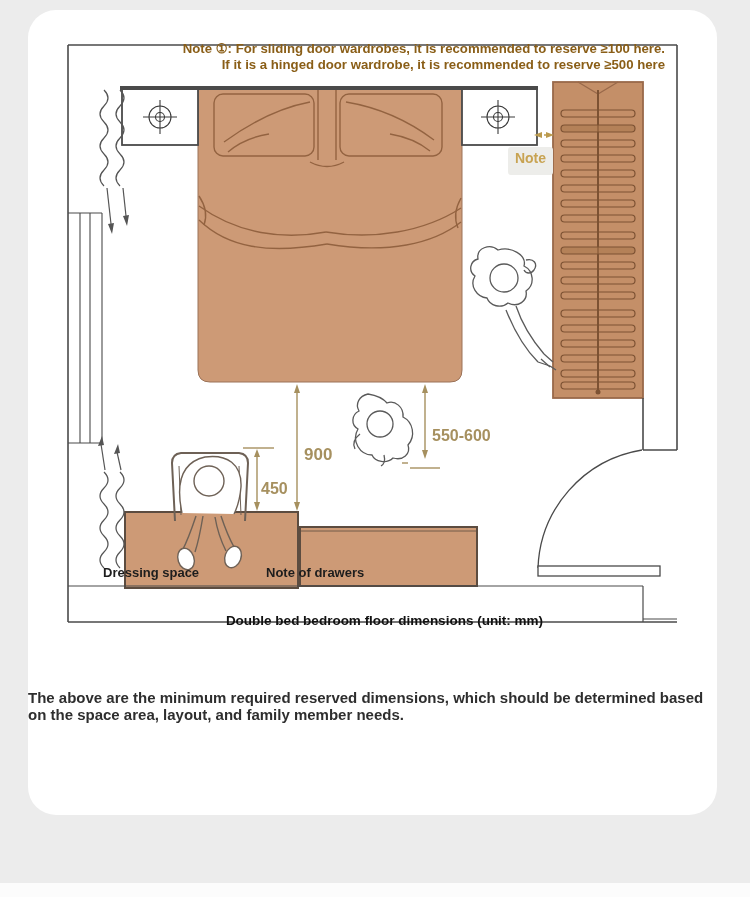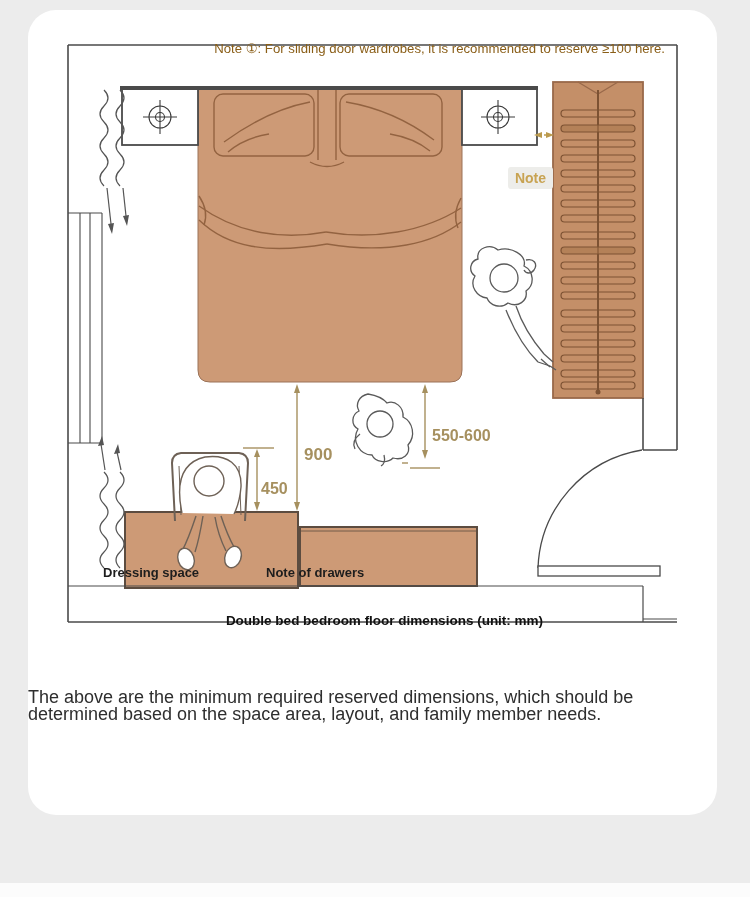--- a/index.html
+++ b/index.html
@@ -8,41 +8,41 @@
     background:#ececec;
     font-family:"Liberation Sans", sans-serif;
   }
   .card{
     position:absolute;left:28px;top:10px;width:689px;height:805px;
     background:#ffffff;border-radius:28px;overflow:hidden;
   }
   .plan-svg{position:absolute;left:0;top:0;}
   .note-lines{
     position:absolute;top:31px;right:52px;text-align:right;
-    font-size:13.2px;font-weight:normal;color:#8a5e17;line-height:16.2px;
+    font-size:13.2px;font-weight:bold;color:#8a5e17;line-height:16.2px;
     letter-spacing:0;white-space:nowrap;
   }
   .note-chip{
-    position:absolute;left:480px;top:137px;width:45px;height:22px;
+    position:absolute;left:480px;top:137px;width:45px;height:28px;
     background:#ededea;border-radius:3px;text-align:center;
-    font-size:14px;font-weight:bold;color:#c8a352;line-height:22px;margin-top:20px;
+    font-size:14px;font-weight:bold;color:#c8a352;line-height:22px;
   }
   .furn-label{
     position:absolute;top:555px;font-size:13px;font-weight:bold;color:#1d1d1d;
     white-space:nowrap;
   }
   .furn-label.dressing{left:75px;}
   .furn-label.chest{left:238px;}
   .caption{
     position:absolute;top:603px;left:24px;right:0;text-align:center;
     font-size:13.5px;font-weight:bold;color:#111111;
   }
   .footnote{
     position:absolute;top:679px;left:0;right:4px;
-    font-size:18px;font-weight:normal;color:#2e2e2e;line-height:17px;
+    font-size:15px;font-weight:bold;color:#2e2e2e;line-height:17px;
   }
   .footer-strip{
     position:absolute;left:0;top:883px;width:750px;height:14px;background:#fcfcfc;
   }
 </style>
 </head>
 <body>
 
 <div class="card">
 
@@ -214,20 +214,21 @@
 
     <g stroke="#bb9a4e" fill="#bb9a4e">
       <line x1="511" y1="125" x2="521" y2="125" stroke-width="1.5" stroke-dasharray="3,2"></line>
       <polygon points="514,122 514,128 506,125" stroke="none"></polygon>
       <polygon points="518,122 518,128 526,125" stroke="none"></polygon>
     </g>
   </svg>
 
   <div class="note-lines">
     <div>Note ①: For sliding door wardrobes, it is recommended to reserve ≥100 here.</div>
+    <div>If it is a hinged door wardrobe, it is recommended to reserve ≥500 here</div>
   </div>
 
   <div class="note-chip">Note</div>
 
   <div class="furn-label dressing">Dressing space</div>
   <div class="furn-label chest">Note of drawers</div>
 
   <div class="caption">Double bed bedroom floor dimensions (unit: mm)</div>
 
   <div class="footnote">The above are the minimum required reserved dimensions, which should be determined based on the space area, layout, and family member needs.</div>

